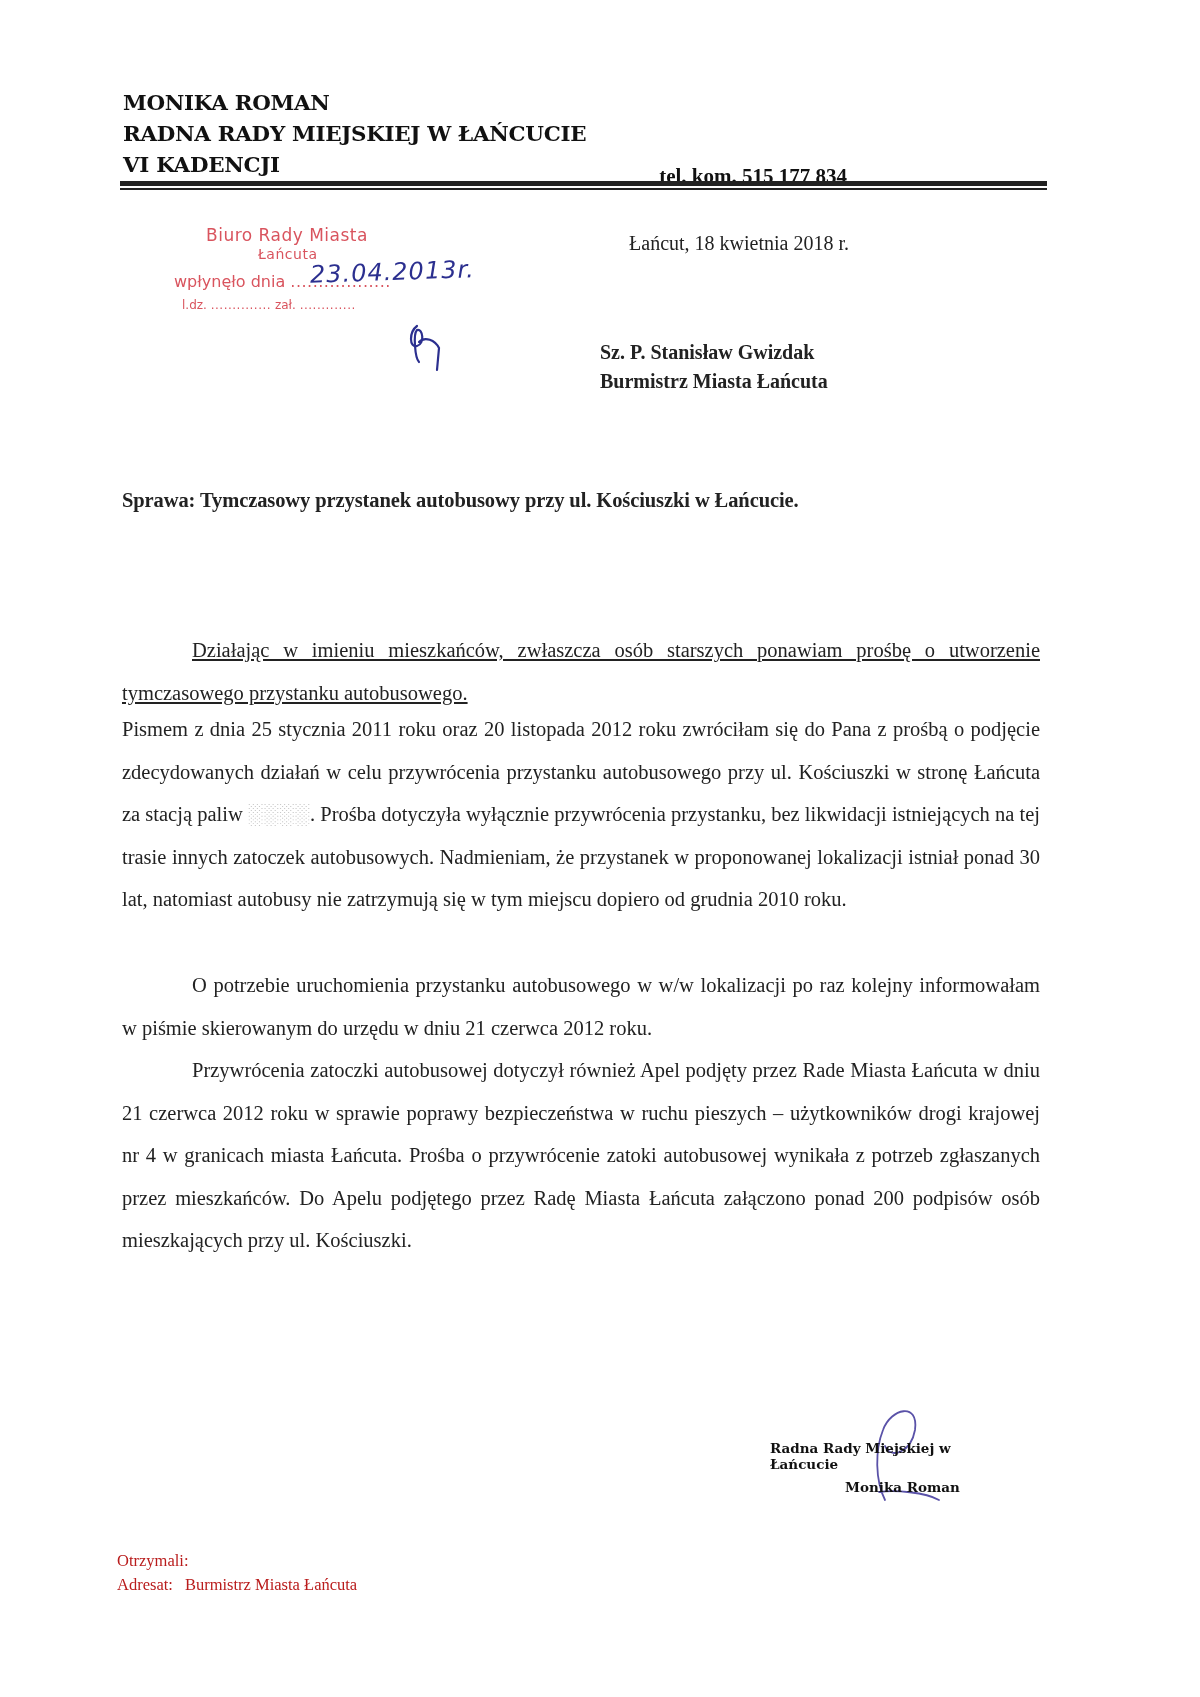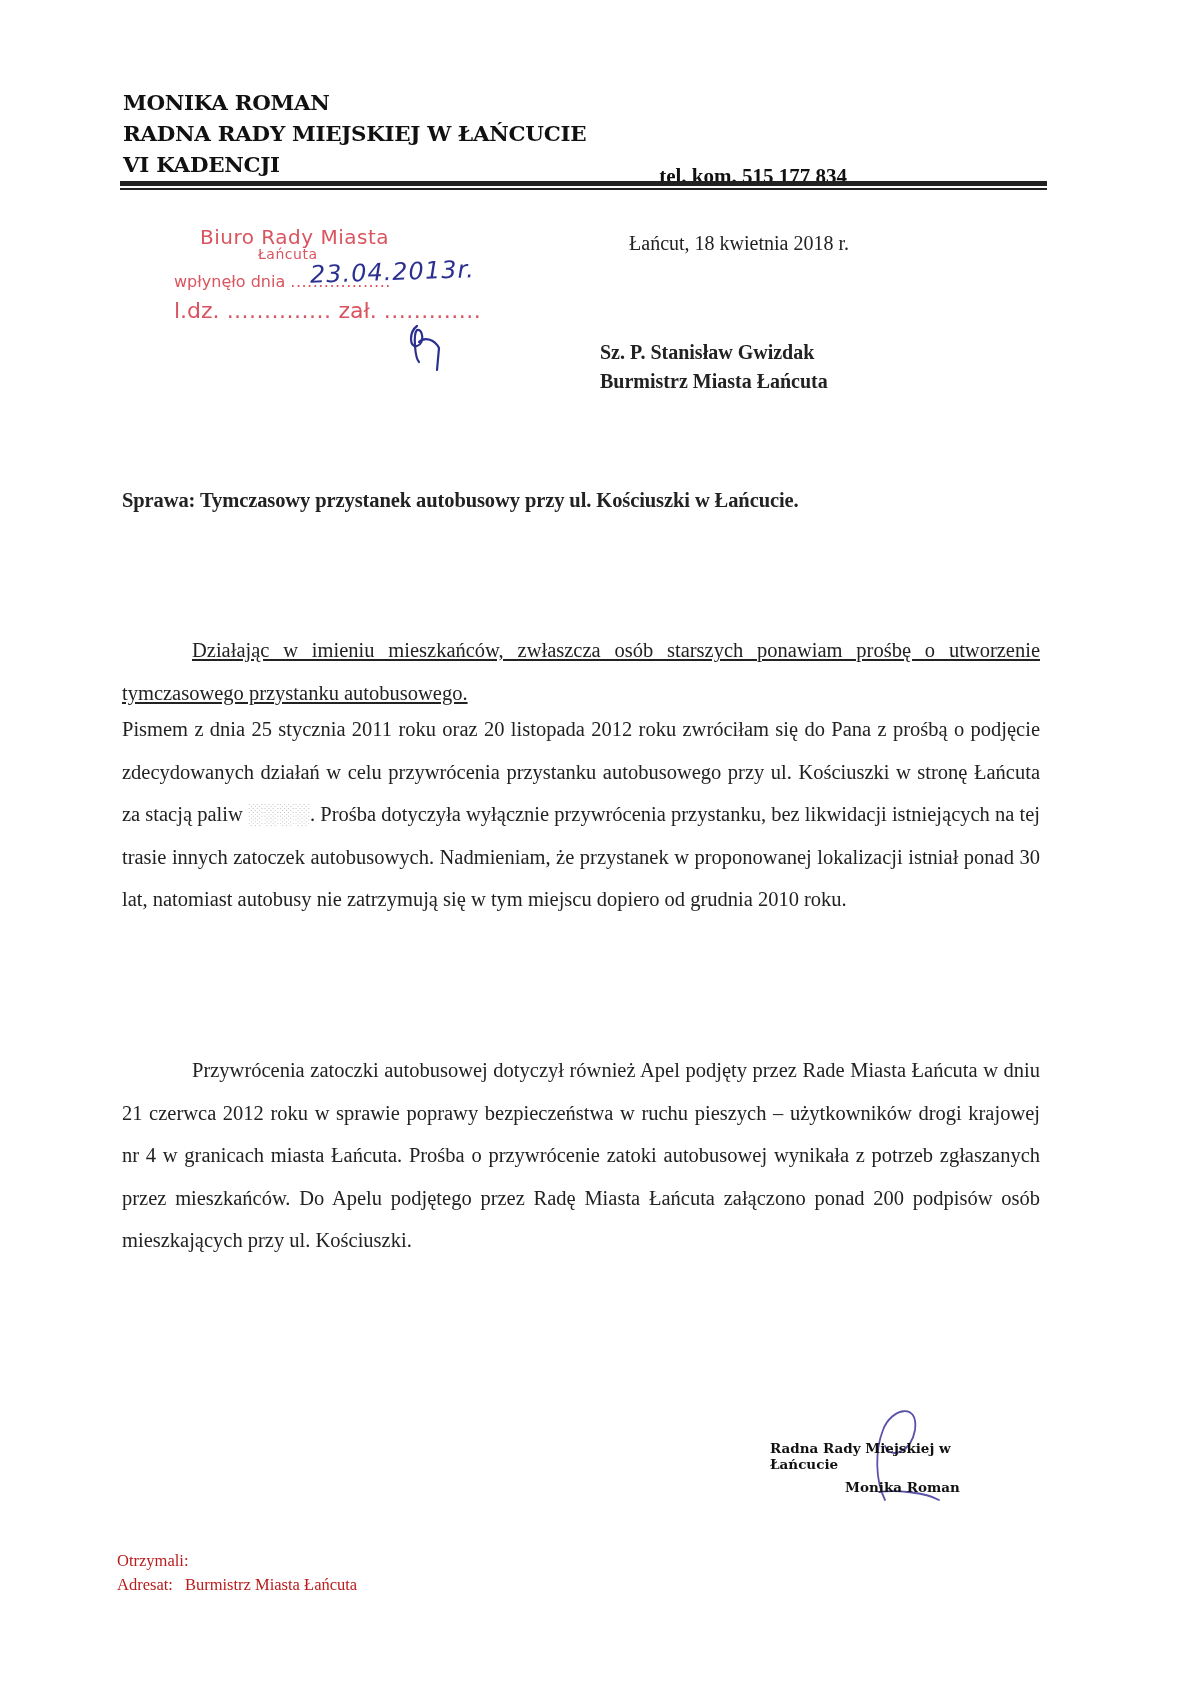--- a/index.html
+++ b/index.html
@@ -8,24 +8,24 @@
 
     .hdr { position: absolute; left: 123px; font-family: "DejaVu Serif", serif; font-weight: bold; font-size: 21px; letter-spacing: -0.3px; color: #111; line-height: 26px; transform: scaleX(1.02); transform-origin: left; }
     .hdr1 { top: 90px; }
     .hdr2 { top: 121px; }
     .hdr3 { top: 152px; }
     .tel { position: absolute; right: 157px; top: 156px; font-family: "Liberation Serif", serif; font-weight: bold; font-size: 21px; color: #111; margin-top: 8px; }
     .rule-thick { position: absolute; left: 120px; top: 181px; width: 927px; height: 5px; background: #222; }
     .rule-thin { position: absolute; left: 120px; top: 188px; width: 927px; height: 2px; background: #222; }
 
     .stamp { position: absolute; left: 170px; top: 225px; width: 330px; height: 120px; font-family: "DejaVu Sans", sans-serif; color: #d9545e; }
-    .stamp .s1 { position: absolute; left: 30px; top: 0; font-size: 20px; letter-spacing: 0.5px; }
+    .stamp .s1 { position: absolute; left: 36px; top: 0; font-size: 17px; letter-spacing: 0.5px; }
     .stamp .s2 { position: absolute; left: 88px; top: 21px; font-size: 14px; letter-spacing: 0.5px; }
     .stamp .s3 { position: absolute; left: 4px; top: 47px; font-size: 16px; }
-    .stamp .s4 { position: absolute; left: 4px; top: 73px; font-size: 22px; }
+    .stamp .s4 { position: absolute; left: 12px; top: 73px; font-size: 12px; }
     .stamp .dots { letter-spacing: 0.5px; }
     .handdate { position: absolute; left: 310px; top: 258px; font-family: "DejaVu Sans", sans-serif; font-style: italic; color: #2b2f8f; font-size: 24px; transform: rotate(-2deg); letter-spacing: 1px; }
     .initials { position: absolute; left: 405px; top: 318px; }
 
     .date { position: absolute; right: 155px; top: 232px; font-family: "Liberation Serif", serif; font-size: 20px; color: #222; }
 
     .addr { position: absolute; left: 600px; font-family: "Liberation Serif", serif; font-weight: bold; font-size: 20px; color: #222; }
     .addr1 { top: 341px; text-align: right; }
     .addr2 { top: 370px; }
 
@@ -89,20 +89,21 @@
   <div class="addr addr1">Sz. P. Stanisław Gwizdak</div>
   <div class="addr addr2">Burmistrz Miasta Łańcuta</div>
 
   <div class="subject">Sprawa:  Tymczasowy przystanek autobusowy przy ul. Kościuszki w Łańcucie.</div>
 
 
   <div class="body para p1 indent">Działając w imieniu mieszkańców, zwłaszcza osób starszych ponawiam prośbę o utworzenie tymczasowego przystanku autobusowego.</div>
 
   <div class="body para p2"><span>Pismem z dnia 25 stycznia 2011 roku oraz 20 listopada 2012 roku zwróciłam się do Pana z prośbą o podjęcie zdecydowanych działań w celu przywrócenia przystanku autobusowego przy ul. Kościuszki w stronę Łańcuta za stacją paliw </span><span class="redacted">░░░░</span><span>. Prośba dotyczyła wyłącznie przywrócenia przystanku, bez likwidacji istniejących na tej trasie innych zatoczek autobusowych. Nadmieniam, że przystanek w proponowanej lokalizacji istniał ponad 30 lat, natomiast autobusy nie zatrzymują się w tym miejscu dopiero od grudnia 2010 roku.</span></div>
 
+  <div class="body para p3 indent">O potrzebie uruchomienia przystanku autobusowego w w/w lokalizacji po raz kolejny informowałam w piśmie skierowanym do urzędu w dniu 21 czerwca 2012 roku.</div>
 
   <div class="body para p4 indent">Przywrócenia zatoczki autobusowej dotyczył również Apel podjęty przez Rade Miasta Łańcuta w dniu 21 czerwca 2012 roku w sprawie  poprawy bezpieczeństwa w ruchu pieszych – użytkowników drogi krajowej nr 4 w granicach miasta Łańcuta. Prośba o przywrócenie zatoki autobusowej wynikała z potrzeb zgłaszanych przez mieszkańców. Do Apelu podjętego przez Radę Miasta Łańcuta załączono ponad 200 podpisów osób mieszkających przy ul. Kościuszki.</div>
 
   <div class="sigscribble">
     <svg width="90" height="110" viewBox="0 0 90 110">
       <path d="M30 100 C 20 80, 20 50, 28 30 C 36 8, 64 2, 60 30 C 56 52, 36 60, 30 46 M24 92 C 40 90, 70 92, 84 100" fill="none" stroke="#5a52a8" stroke-width="1.8" stroke-linecap="round"></path>
     </svg>
   </div>
   <div class="sig sig1">Radna Rady Miejskiej w Łańcucie</div>
   <div class="sig sig2">Monika Roman</div>

